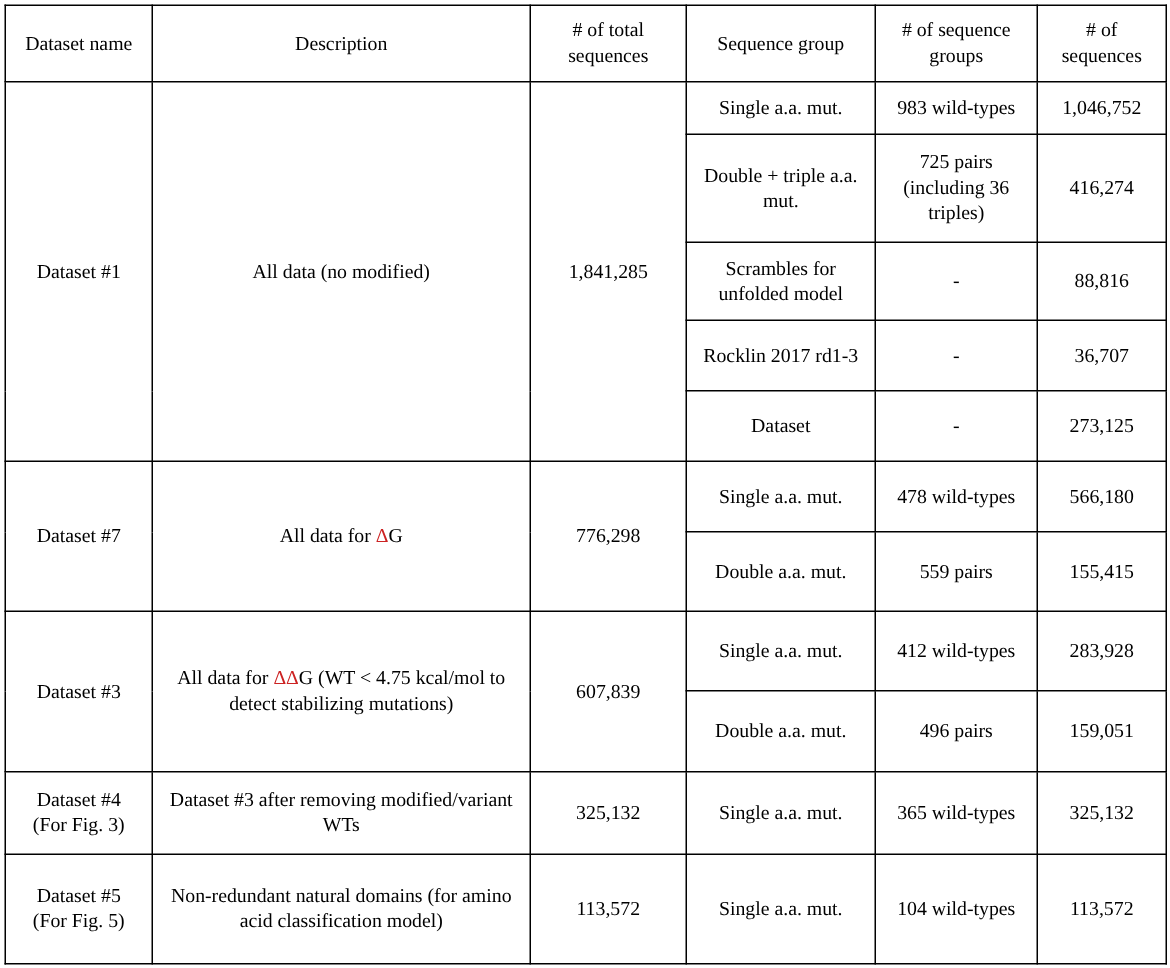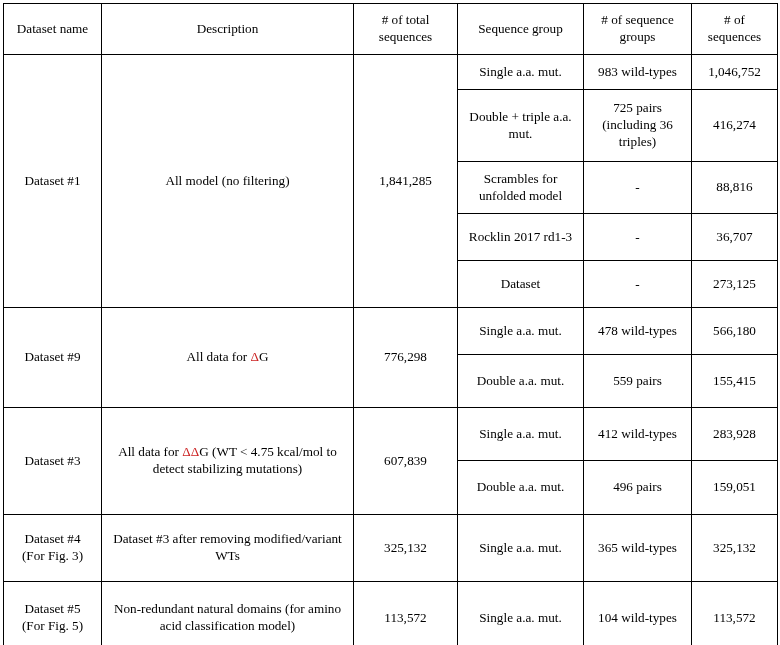--- a/index.html
+++ b/index.html
@@ -74,21 +74,21 @@
         <td>Description</td>
         <td># of total sequences</td>
         <td>Sequence group</td>
         <td># of sequence groups</td>
         <td># of sequences</td>
       </tr>
     </thead>
     <tbody id="table-body">
         <tr style="height: 35px;">
           <td class="cell-multiline" rowspan="5">Dataset #1</td>
-          <td class="" rowspan="5">All model (no filtering)</td>
+          <td class="" rowspan="5">All data (no modified)</td>
           <td class="" rowspan="5">1,841,285</td>
           <td class="cell-group">Single a.a. mut.</td>
           <td class="cell-ngroups">983 wild-types</td>
           <td class="cell-nseq">1,046,752</td>
         </tr>
         <tr style="height: 72px;">
           <td class="cell-group">Double + triple a.a. mut.</td>
           <td class="cell-ngroups">725 pairs (including 36 triples)</td>
           <td class="cell-nseq">416,274</td>
         </tr>
@@ -101,21 +101,21 @@
           <td class="cell-group">Rocklin 2017 rd1-3</td>
           <td class="cell-ngroups">-</td>
           <td class="cell-nseq">36,707</td>
         </tr>
         <tr style="height: 47px;">
           <td class="cell-group">Dataset</td>
           <td class="cell-ngroups">-</td>
           <td class="cell-nseq">273,125</td>
         </tr>
         <tr style="height: 47px;">
-          <td class="cell-multiline block-top" rowspan="2">Dataset #9</td>
+          <td class="cell-multiline block-top" rowspan="2">Dataset #7</td>
           <td class="block-top" rowspan="2"><span>All data for </span><span class="red-delta">Δ</span><span>G</span></td>
           <td class="block-top" rowspan="2">776,298</td>
           <td class="cell-group block-top">Single a.a. mut.</td>
           <td class="cell-ngroups block-top">478 wild-types</td>
           <td class="cell-nseq block-top">566,180</td>
         </tr>
         <tr style="height: 53px;">
           <td class="cell-group">Double a.a. mut.</td>
           <td class="cell-ngroups">559 pairs</td>
           <td class="cell-nseq">155,415</td>
@@ -126,21 +126,21 @@
           <td class="block-top" rowspan="2">607,839</td>
           <td class="cell-group block-top">Single a.a. mut.</td>
           <td class="cell-ngroups block-top">412 wild-types</td>
           <td class="cell-nseq block-top">283,928</td>
         </tr>
         <tr style="height: 54px;">
           <td class="cell-group">Double a.a. mut.</td>
           <td class="cell-ngroups">496 pairs</td>
           <td class="cell-nseq">159,051</td>
         </tr>
-        <tr style="height: 67px;">
+        <tr style="height: 55px;">
           <td class="cell-multiline block-top" rowspan="1">Dataset #4
 (For Fig. 3)</td>
           <td class="block-top" rowspan="1">Dataset #3 after removing modified/variant WTs</td>
           <td class="block-top" rowspan="1">325,132</td>
           <td class="cell-group block-top">Single a.a. mut.</td>
           <td class="cell-ngroups block-top">365 wild-types</td>
           <td class="cell-nseq block-top">325,132</td>
         </tr>
         <tr style="height: 73px;">
           <td class="cell-multiline block-top" rowspan="1">Dataset #5

